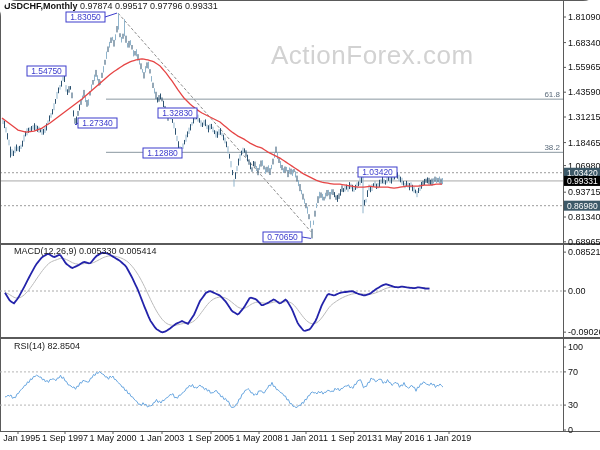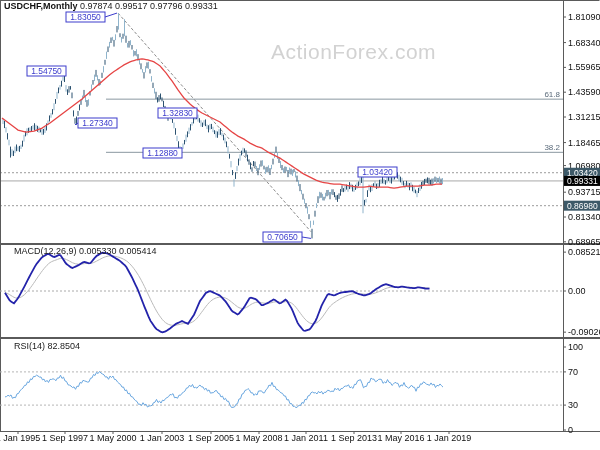--- a/index.html
+++ b/index.html
@@ -1,21 +1,21 @@
 <!DOCTYPE html>
 <html><head>
 <meta charset="utf-8">
 <style>
   html,body{margin:0;padding:0;background:#fff;}
   .chart-wrap{position:relative;width:600px;height:450px;background:#fff;overflow:hidden;
-    font-family:"Liberation Sans",sans-serif;}
+    font-family:"Liberation Sans",sans-serif;border-radius:17px;}
   .hdr{position:absolute;top:1px;left:4px;font-size:9px;color:#1a1a1a;white-space:nowrap;z-index:5;}
   .hdr b{font-weight:bold;color:#111;}
   .panel-label{position:absolute;font-size:9px;color:#222;z-index:5;white-space:nowrap;padding-left:8px;}
-  .watermark{position:absolute;top:40px;left:271px;font-size:21px;color:#d2d2d2;z-index:1;
+  .watermark{position:absolute;top:40px;left:271px;font-size:26px;color:#d2d2d2;z-index:1;
     letter-spacing:.5px;}
   svg{position:absolute;top:0;left:0;z-index:2;}
 </style>
 </head>
 <body>
 
 <div class="chart-wrap">
   <div class="hdr">
     <b>USDCHF,Monthly</b>
     <span>0.97874 0.99517 0.97796 0.99331</span>

